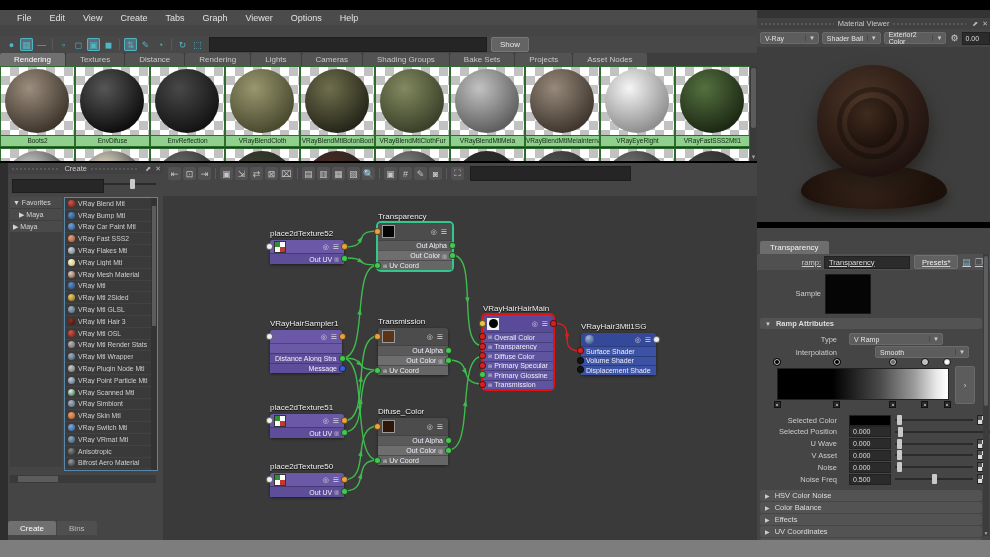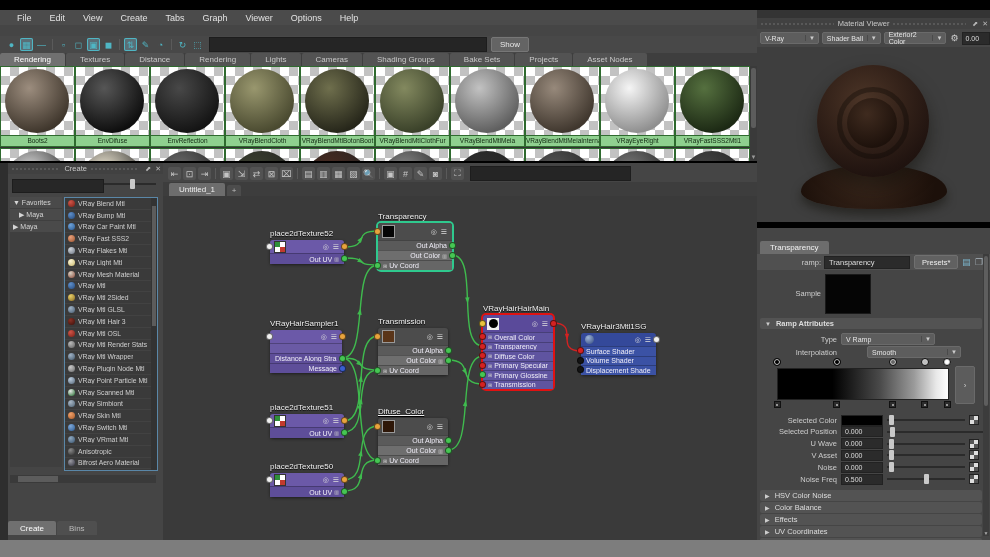--- a/index.html
+++ b/index.html
@@ -89,32 +89,32 @@
   .mv-sphere{position:absolute;left:58px;top:18px;width:112px;height:112px;border-radius:50%;
      background:radial-gradient(circle at 42% 32%, #4c3527 0%, #35231a 38%, #211410 72%, #150c08 100%);
      box-shadow:0 10px 18px rgba(20,18,12,.55);}
   .mv-ring{position:absolute;left:20px;top:22px;width:72px;height:72px;border-radius:50%;border:5px solid rgba(10,5,3,.35);box-sizing:border-box;}
   .mv-ring2{position:absolute;left:30px;top:33px;width:50px;height:50px;border-radius:50%;background:radial-gradient(circle at 40% 32%,#3f2b1f,#1d110b 75%);}
   .mv-base{position:absolute;left:42px;top:118px;width:146px;height:44px;border-radius:50% 50% 46% 46%/60% 60% 40% 40%;
      background:radial-gradient(circle at 45% 25%, #3a271c, #1c100a 80%);box-shadow:0 6px 10px rgba(20,18,12,.5);}
   
   #pe{position:absolute;left:757px;top:228px;width:233px;height:312px;background:#454545;}
   #pe-tab{position:absolute;left:3px;top:13px;height:13px;padding:0 10px;background:#6d6d6d;color:#f2f2f2;font-size:8px;display:flex;align-items:center;border-radius:2px 2px 0 0;cursor:pointer;}
-  #pe-rampline{position:absolute;left:0;top:26px;width:233px;height:16px;background:#505050;display:flex;align-items:center;}
+  #pe-rampline{position:absolute;left:0;top:26px;width:233px;height:16px;background:#505050;display:flex;align-items:center;text-decoration:underline;}
   #pe-rampline .rlabel{width:64px;text-align:right;font-size:7.5px;color:#ccc;padding-right:3px;}
   #pe-ramp-field{width:80px;height:11px;background:#2b2b2b;border:1px solid #222;font-size:7.5px;color:#ddd;display:flex;align-items:center;padding-left:4px;}
   #pe-presets{margin-left:4px;height:12px;padding:0 7px;background:#616161;border:1px solid #707070;border-radius:2px;font-size:7.5px;color:#eee;display:flex;align-items:center;cursor:pointer;}
   .pe-micon{margin-left:4px;font-size:9px;cursor:pointer;}
   #pe-sample-row{position:absolute;left:0;top:46px;width:233px;height:40px;display:flex;}
   #pe-sample-label{width:64px;text-align:right;font-size:7.5px;color:#ccc;padding-right:4px;line-height:40px;}
   #pe-sample-box{width:44px;height:38px;background:#050505;border:1px solid #1a1a1a;}
   .sec-head{position:absolute;left:3px;width:222px;height:11px;background:#535353;border-radius:2px;display:flex;align-items:center;font-size:7.5px;color:#ddd;cursor:pointer;}
   .sec-head .tri{font-size:6px;margin:0 5px;color:#ccc;}
   .prow{position:absolute;left:0;width:233px;height:12px;display:flex;align-items:center;}
-  .prow .plabel{width:80px;text-align:right;font-size:7.5px;color:#ccc;padding-right:4px;flex:none;}
+  .prow .plabel{width:80px;text-align:right;font-size:7.5px;color:#ccc;padding-right:12px;flex:none;}
   .pdd{width:94px;}
   .pval{width:37px;height:9px;background:#2b2b2b;border:1px solid #222;font-size:7px;color:#ddd;display:flex;align-items:center;padding-left:3px;flex:none;}
   .ptrack{position:relative;height:2px;background:#2b2b2b;margin-left:4px;flex:none;}
   .ptrack .ph{position:absolute;top:-4px;width:5px;height:10px;background:#c9c9c9;border-radius:1px;cursor:pointer;}
   .pmap{width:8px;height:8px;margin-left:4px;flex:none;cursor:pointer;
     background:conic-gradient(#ddd 0 25%,#555 0 50%,#ddd 0 75%,#555 0);border:1px solid #222;}
   #ramp-widget{position:absolute;left:0;top:130px;width:233px;height:52px;}
   #ramp-bar{position:absolute;left:20px;top:10px;width:170px;height:30px;border:1px solid #222;
     background:linear-gradient(90deg,#000 0%,#000 32%,#4a4a4a 60%,#9a9a9a 80%,#e8e8e8 93%,#fff 100%);}
   .stop-c{position:absolute;top:0px;width:8px;height:8px;border-radius:50%;border:1px solid #0c0c0c;box-sizing:border-box;box-shadow:0 0 0 1px #cfcfcf inset;cursor:pointer;}
@@ -403,24 +403,20 @@
           <div class="ne-icon">🔍</div>
           <div class="tb-sep"></div>
           <div class="ne-icon">▣</div>
           <div class="ne-icon">#</div>
           <div class="ne-icon">✎</div>
           <div class="ne-icon">◙</div>
           <div class="tb-sep"></div>
           <div class="ne-icon">⛶</div>
         </span>
       <input id="ne-search" style="">
-    </div>
-    <div id="ne-tabrow">
-      <div id="ne-tab">Untitled_1</div>
-      <div id="ne-tab-add">+</div>
     </div>
     <div id="canvas">
       <svg id="wires" width="594" height="344">
           <path d="M 181 51 C 209 51, 187 35, 215 35" fill="none" stroke="#3fbb4e" stroke-width="1.4"></path>
           <polygon points="199.9,40.4 194.3,44.2 197.9,46.9" fill="#3fbb4e"></polygon>
           <path d="M 181 62 C 209 62, 187 69, 215 69" fill="none" stroke="#3fbb4e" stroke-width="1.4"></path>
           <polygon points="200.8,67.1 196.4,62.0 194.1,65.8" fill="#3fbb4e"></polygon>
           <path d="M 179 162 C 207 162, 187 69, 215 69" fill="none" stroke="#3fbb4e" stroke-width="1.4"></path>
           <polygon points="197.5,112.3 194.2,118.3 198.7,119.0" fill="#3fbb4e"></polygon>
           <path d="M 179 162 C 207 162, 187 174, 215 174" fill="none" stroke="#3fbb4e" stroke-width="1.4"></path>
@@ -590,21 +586,21 @@
               <div class="hicon">◎ ☰</div>
             </div>
             <div class="nrow" style="height: 11px; background: rgb(94, 78, 153);">
               <div class="lbl right">Out UV</div>
               <div style="font-size: 5px; color: rgb(204, 204, 204); margin-left: 2px;">▥</div>
             </div>
             <div class="port" style="background: rgb(240, 240, 240); top: 2.5px; left: -4px;"></div>
             <div class="port" style="background: rgb(232, 163, 61); top: 2.5px; right: -4px;"></div>
             <div class="port" style="background: rgb(70, 198, 83); top: 14.5px; right: -4px;"></div>
           </div>
-          <div class="node-title" style="left: 215px; top: 211px; text-decoration: underline;">Difuse_Color</div>
+          <div class="node-title" style="left: 215px; top: 211px;">Difuse_Color</div>
           <div class="node" style="left: 215px; top: 222px; width: 70px;">
             <div class="nhead" style="height: 17px; background: rgb(76, 76, 76); border-radius: 3px 3px 0px 0px;">
               <div class="swatchbox" style="background: rgb(46, 23, 8);"></div>
               <div class="hicon">◎ ☰</div>
             </div>
             <div class="nrow" style="height: 10px; background: rgb(90, 90, 90);">
               <div class="lbl right">Out Alpha</div>
             </div>
             <div class="nrow" style="height: 10px; background: rgb(110, 110, 110);">
               <div class="lbl right">Out Color</div>

